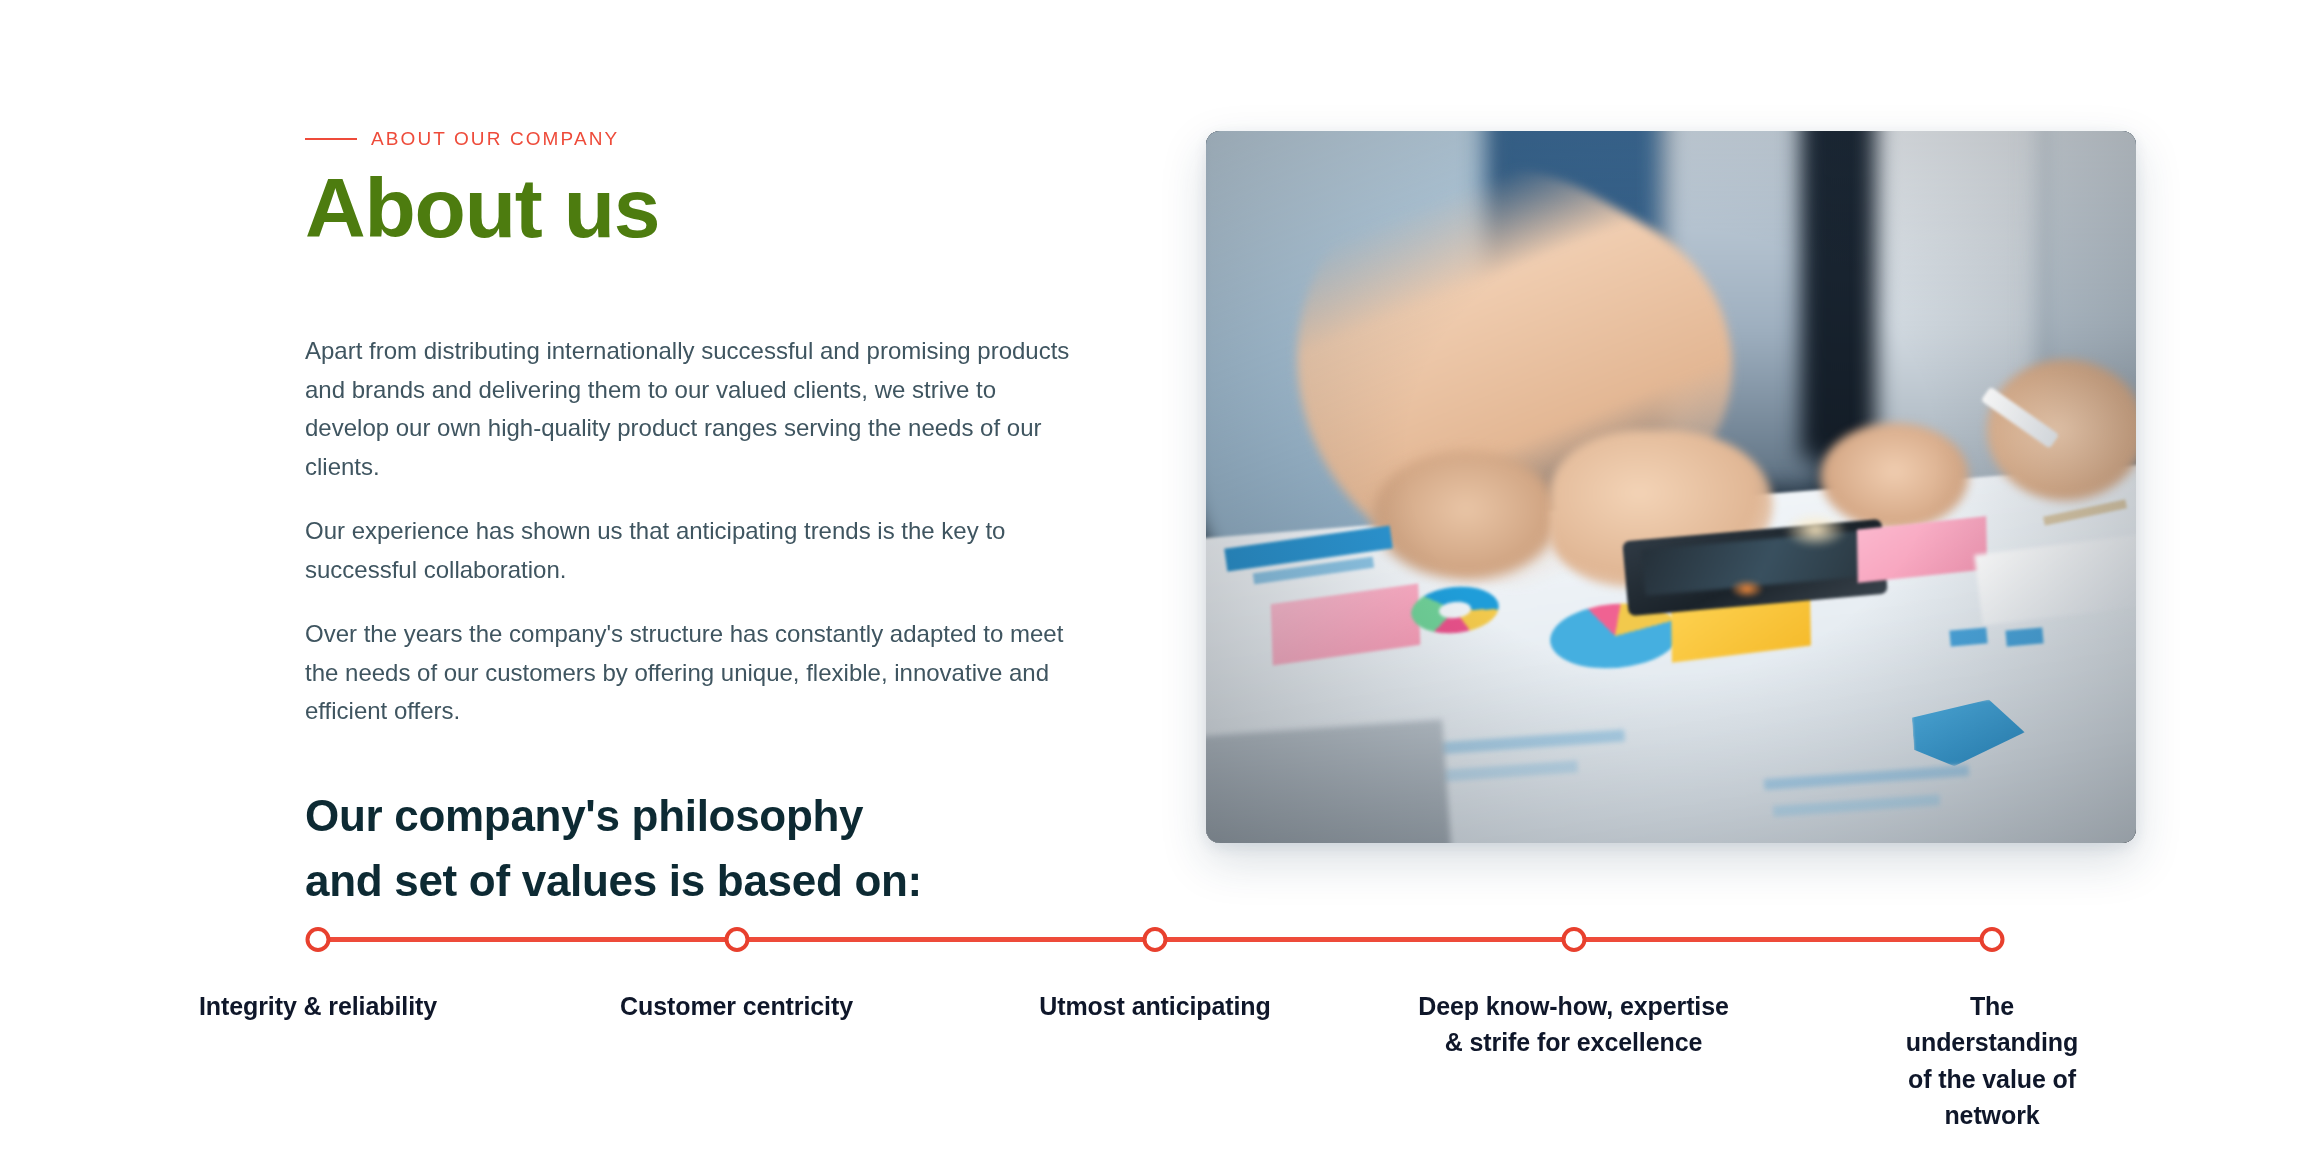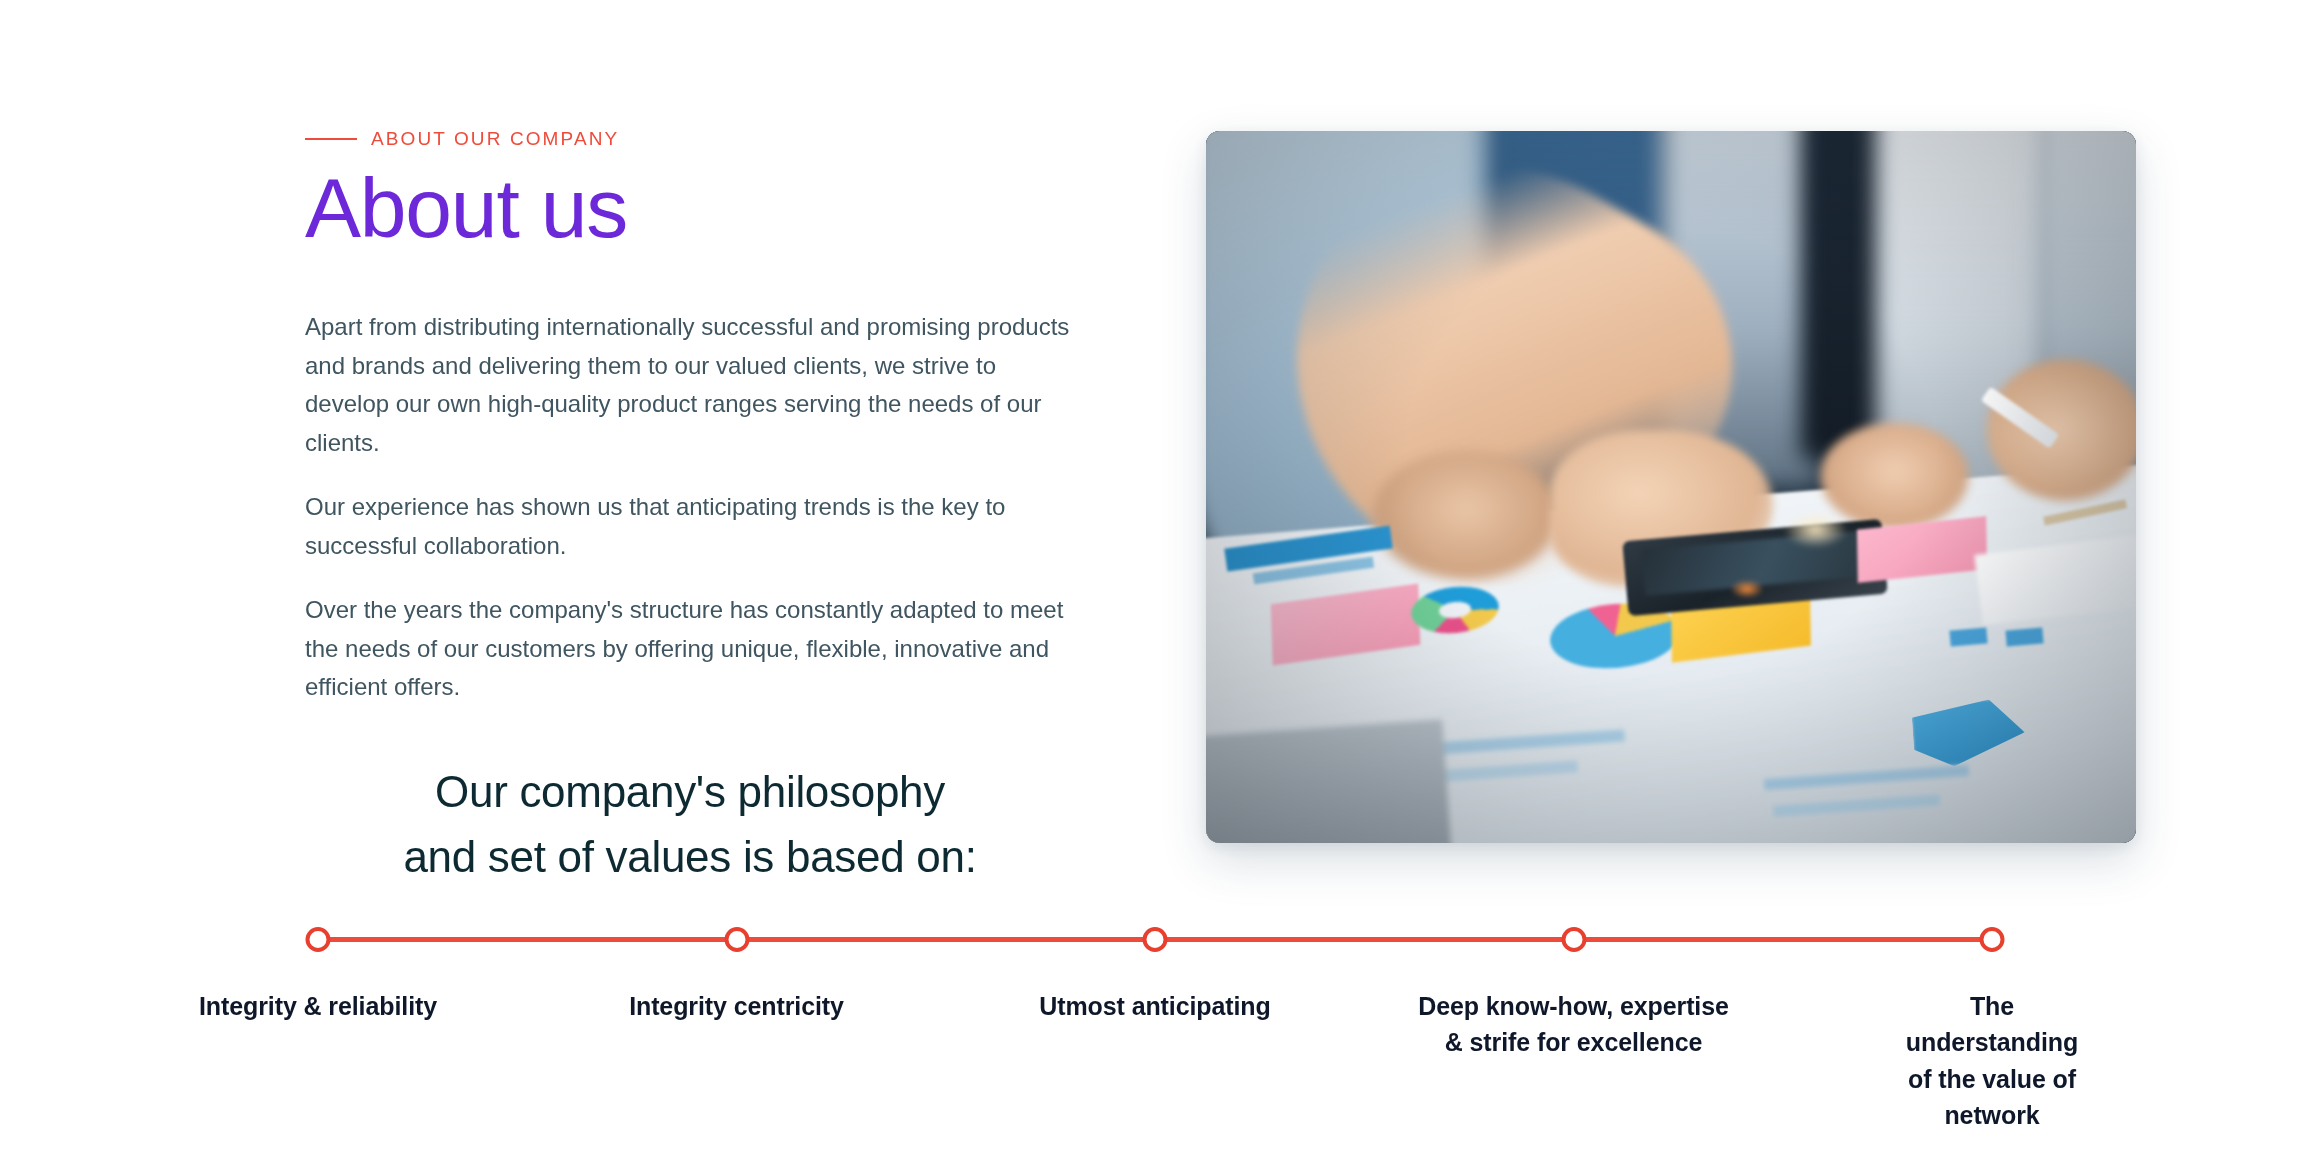--- a/index.html
+++ b/index.html
@@ -41,46 +41,45 @@
   }
   .eyebrow-text {
     color: #ee4b3a;
     font-size: 19px;
     letter-spacing: 2.1px;
     font-weight: 400;
     white-space: nowrap;
   }
 
   .page-title {
-    color: #6d28d9;
+    color: #4d7c0f;
     font-size: 84px;
-    font-weight: 400;
+    font-weight: 700;
     letter-spacing: -1.2px;
     line-height: 1.05;
-    margin-bottom: 56px;
+    margin-bottom: 80px;
   }
 
   .body-para {
     color: #3f5560;
     font-size: 24px;
     line-height: 38.5px;
     font-weight: 400;
     margin-bottom: 26px;
     max-width: 770px;
   }
   .body-para:last-of-type { margin-bottom: 0; }
 
   .philosophy {
     margin-top: 52px;
     color: #0d2a33;
     font-size: 44px;
-    font-weight: 400;
+    font-weight: 700;
     line-height: 1.48;
     letter-spacing: -0.3px;
-    text-align: center;
   }
 
   
   .photo-wrap {
     position: absolute;
     left: 1206px;
     top: 131px;
     width: 930px;
     height: 712px;
     border-radius: 14px;
@@ -433,21 +432,21 @@
     <div class="tl-track"></div>
     <div class="tl-dots" id="tl-dots">
         <div class="tl-dot" style="left: 13px;"></div>
         <div class="tl-dot" style="left: 431.5px;"></div>
         <div class="tl-dot" style="left: 850px;"></div>
         <div class="tl-dot" style="left: 1268.5px;"></div>
         <div class="tl-dot" style="left: 1687px;"></div>
       </div>
     <div class="tl-labels" id="tl-labels">
         <div class="tl-label" style="left: 13px;">Integrity &amp; reliability</div>
-        <div class="tl-label" style="left: 431.5px;">Integrity centricity</div>
+        <div class="tl-label" style="left: 431.5px;">Customer centricity</div>
         <div class="tl-label" style="left: 850px;">Utmost anticipating</div>
         <div class="tl-label" style="left: 1268.5px;">Deep know-how, expertise
 &amp; strife for excellence</div>
         <div class="tl-label" style="left: 1687px;">The understanding
 of the value of network</div>
       </div>
   </div>
 
 </div>
 

